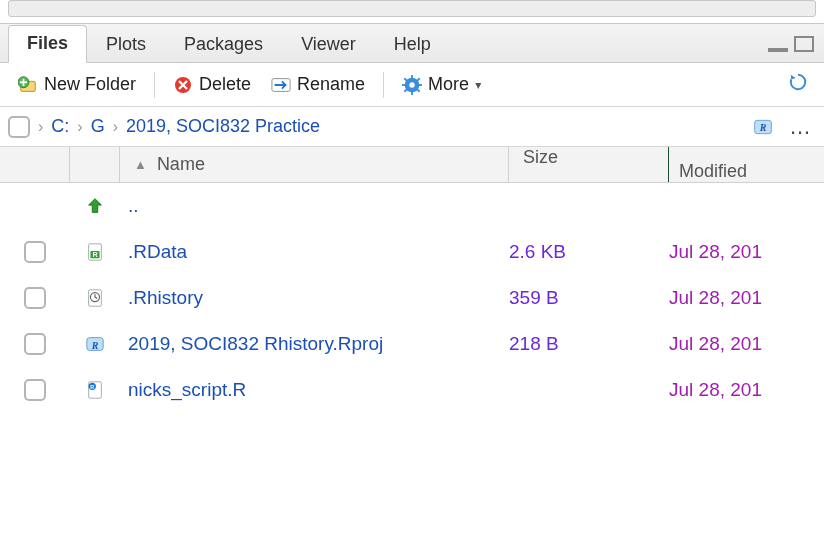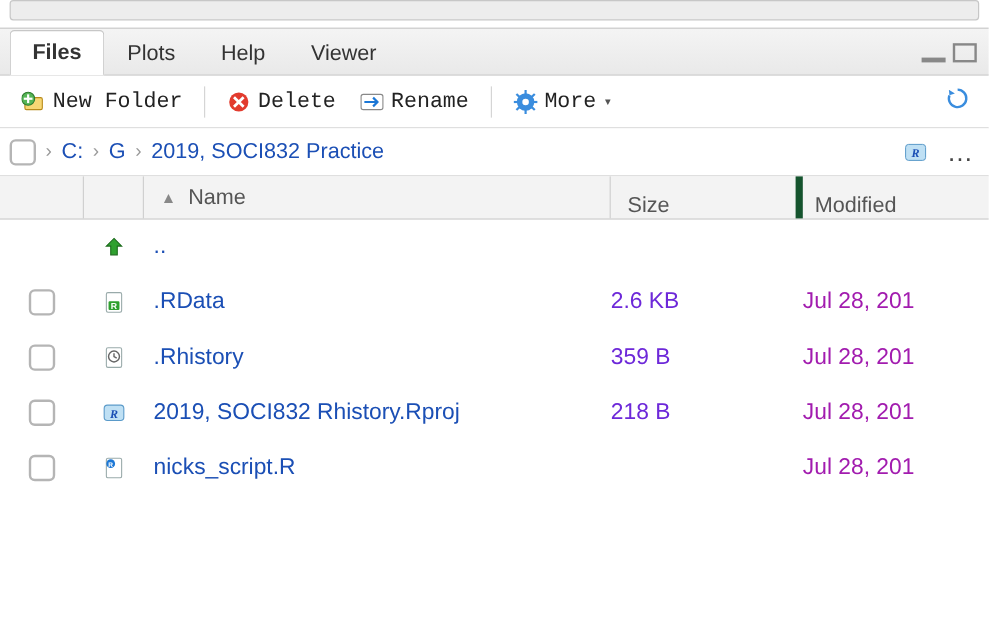--- a/index.html
+++ b/index.html
@@ -59,21 +59,20 @@
   .wc-min { border-bottom: 4px solid #888; }
   .wc-max { border: 2px solid #888; }
   .toolbar {
     display: flex;
     align-items: center;
     gap: 4px;
     height: 44px;
     padding: 0 10px;
     background: #fff;
     border-bottom: 1px solid #d7d7d7;
-    font-family: Liberation Mono, monospace;
   }
   .tbtn {
     display: flex;
     align-items: center;
     gap: 6px;
     padding: 2px 8px;
     font-size: 18px;
     color: #222;
     cursor: pointer;
     border-radius: 3px;
@@ -105,21 +104,21 @@
     display:flex;
     height:36px;
     background:#f3f3f3;
     border-bottom:1px solid #d0d0d0;
     color:#555;
     font-size:18px;
   }
   .col-check { width:70px; display:flex; align-items:center; justify-content:center; border-right:1px solid #d0d0d0; }
   .col-icon { width:50px; border-right:1px solid #d0d0d0; }
   .col-name { flex:1; display:flex; align-items:center; gap:10px; padding-left:14px; border-right:1px solid #d0d0d0; cursor:pointer; }
-  .col-size { width:160px; display:flex; align-items:flex-end; padding-left:14px; border-right:6px solid #14532d; cursor:pointer; }
+  .col-size { width:160px; display:flex; align-items:flex-start; padding-left:14px; border-right:1px solid #14532d; cursor:pointer; }
   .col-mod  { width:155px; display:flex; align-items:flex-end; padding-left:10px; cursor:pointer; overflow:hidden; }
   .sort-caret { color:#888; font-size:13px; }
 
   .file-list { }
   .file-row {
     display:flex;
     align-items:center;
     height:46px;
     font-size:19px;
   }
@@ -133,22 +132,23 @@
   .chk { width:22px; height:22px; border:2px solid #b5b5b5; border-radius:5px; background:#fff; cursor:pointer; }
 </style>
 </head>
 <body>
 
 <div class="pane-top"></div>
 
 <div class="tabs-row">
   <div class="tab active">Files</div>
   <div class="tab">Plots</div>
+  <div class="tab">Packages</div>
+  <div class="tab">Viewer</div>
   <div class="tab">Help</div>
-  <div class="tab">Viewer</div>
   <div class="window-ctrls">
     <span class="wc wc-min"></span>
     <span class="wc wc-max"></span>
   </div>
 </div>
 
 <div class="toolbar">
   <div class="tbtn">
     <span class="icon">
       <svg width="22" height="22" viewBox="0 0 22 22">

